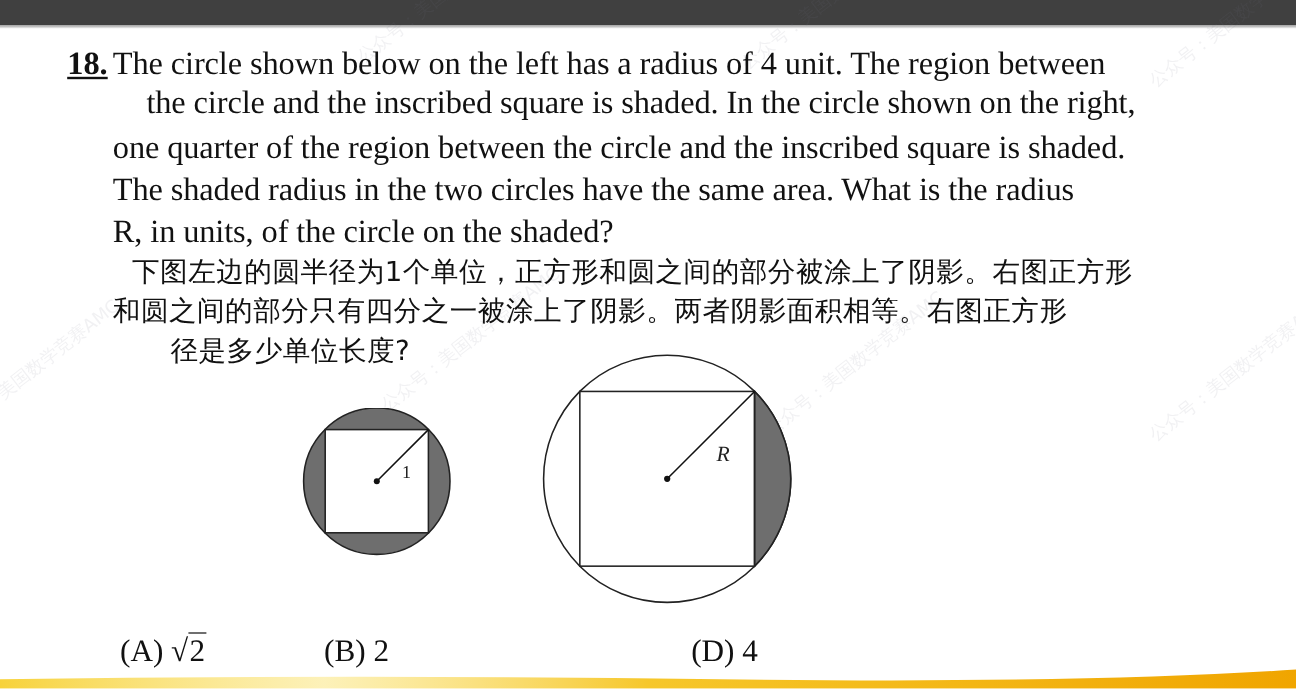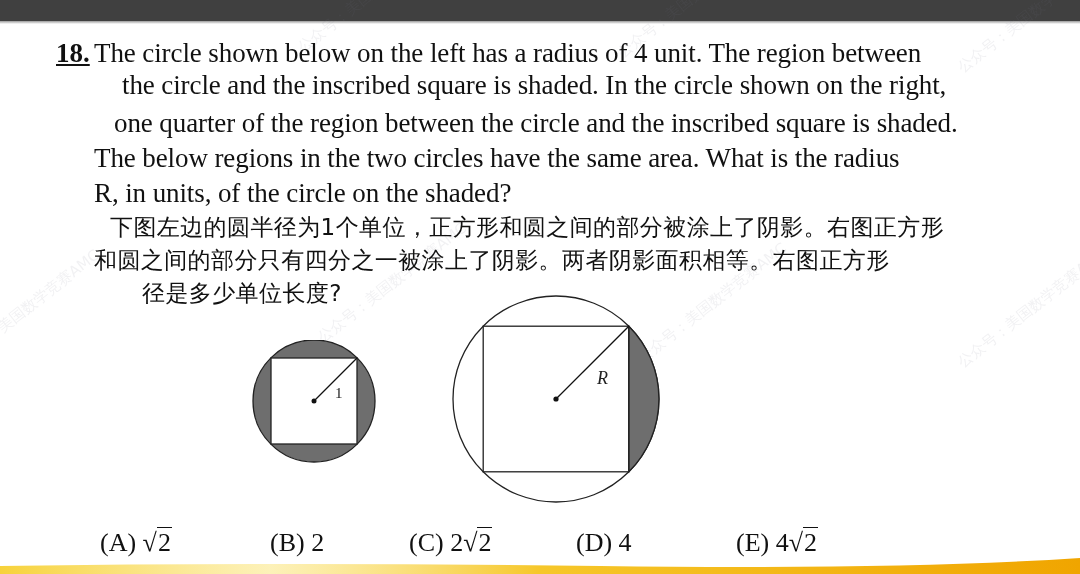--- a/index.html
+++ b/index.html
@@ -63,22 +63,22 @@
 <div class="watermark" style="left:300px; top:40px;">公众号：美国数学竞赛AMC</div>
 <div class="watermark" style="left:640px; top:350px;">公众号：美国数学竞赛AMC</div>
 <div class="watermark" style="left:960px; top:355px;">公众号：美国数学竞赛AMC</div>
 <div class="watermark" style="left:620px; top:45px;">公众号：美国数学竞赛AMC</div>
 <div class="watermark" style="left:960px; top:60px;">公众号：美国数学竞赛AMC</div>
 
 <div class="problem">
   <div class="num">18.</div>
   <div class="en-line" style="top:0px;">The circle shown below on the left has a radius of 4 unit. The region between</div>
   <div class="en-line" style="top:32px;margin-left:28px;">the circle and the inscribed square is shaded. In the circle shown on the right,</div>
-  <div class="en-line" style="top:70px;margin-left:20px;">one quarter of the region between the circle and the inscribed square is shaded.</div>
-  <div class="en-line" style="top:105px;">The below regions in the two circles have the same area. What is the radius</div>
+  <div class="en-line" style="top:70px;">one quarter of the region between the circle and the inscribed square is shaded.</div>
+  <div class="en-line" style="top:105px;">The shaded radius in the two circles have the same area. What is the radius</div>
   <div class="en-line" style="top:140px;">R, in units, of the circle on the shaded?</div>
   <div class="zh-line" style="top:176px;margin-left:16px;">下图左边的圆半径为1个单位，正方形和圆之间的部分被涂上了阴影。右图正方形</div>
   <div class="zh-line" style="top:209px;">和圆之间的部分只有四分之一被涂上了阴影。两者阴影面积相等。右图正方形</div>
   <div class="zh-line" style="top:242px;margin-left:48px;">径是多少单位长度?</div>
 </div>
 
 <svg class="figure" style="left:250px; top:340px;" width="130" height="125" viewBox="0 0 130 125">
   <circle cx="64" cy="61" r="61" fill="#6e6e6e" stroke="#222" stroke-width="1.3"></circle>
   <rect x="21" y="18" width="86" height="86" fill="#ffffff" stroke="#222" stroke-width="1.3"></rect>
   <line x1="64" y1="61" x2="107" y2="18" stroke="#111" stroke-width="1.3"></line>
@@ -98,31 +98,23 @@
 
 <div class="choices">
   <div class="choice" style="left:100px;">
     <span>(A)</span>
     <span class="sqrt"><span class="rad">√</span><span class="radicand">2</span></span>
   </div>
   <div class="choice" style="left:270px;">
     <span>(B)</span>
     <span>2</span>
   </div>
-  <div class="choice" style="left:409px;">
-    <span>(C)</span>
-    <span>2</span><span class="sqrt"><span class="rad">√</span><span class="radicand">2</span></span>
-  </div>
   <div class="choice" style="left:576px;">
     <span>(D)</span>
     <span>4</span>
-  </div>
-  <div class="choice" style="left:736px;">
-    <span>(E)</span>
-    <span>4</span><span class="sqrt"><span class="rad">√</span><span class="radicand">2</span></span>
   </div>
 </div>
 
 <svg class="bottom-swoosh" viewBox="0 0 1080 18" preserveAspectRatio="none">
   <defs>
     <linearGradient id="sw" x1="0" y1="0" x2="1" y2="0">
       <stop offset="0" stop-color="#f7d23a"></stop>
       <stop offset="0.25" stop-color="#fbe88a" stop-opacity="0.6"></stop>
       <stop offset="0.5" stop-color="#f6c72a"></stop>
       <stop offset="1" stop-color="#f0a500"></stop>

